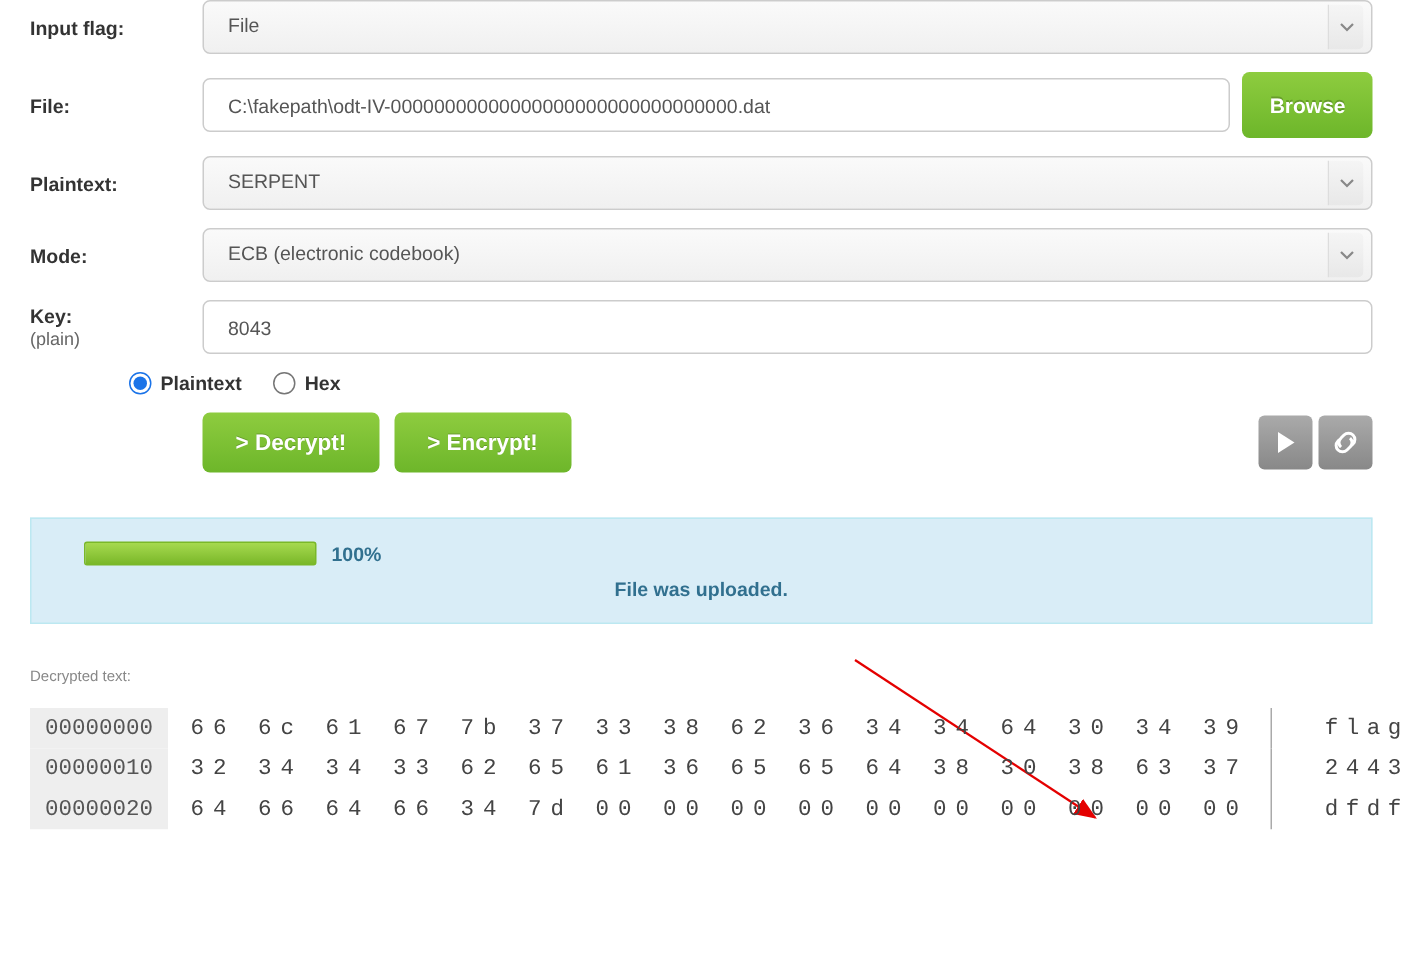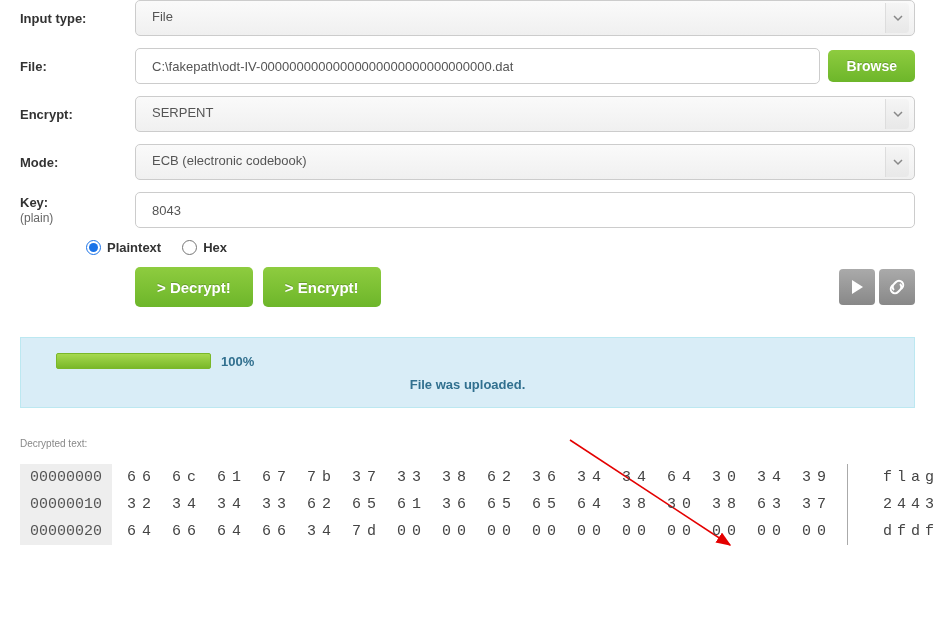--- a/index.html
+++ b/index.html
@@ -66,21 +66,21 @@
     }
     .select-caret svg { width: 10px; height: 10px; }
     .btn {
       padding: 8px 18px;
       border: none;
       border-radius: 5px;
       font-size: 14px;
       font-weight: bold;
       color: #fff;
       cursor: pointer;
-      height: 32px;
+      height: 44px;
     }
     .btn-browse {
       background: linear-gradient(#8ecc3f, #6db62a);
       text-shadow: 0 -1px 0 rgba(0,0,0,0.2);
     }
     .btn-encrypt, .btn-decrypt {
       background: linear-gradient(#8ecc3f, #6db62a);
       text-shadow: 0 -1px 0 rgba(0,0,0,0.2);
       padding: 10px 22px;
       height: 40px;
@@ -197,21 +197,21 @@
       position: absolute;
       left: 555px;
       top: 425px;
       pointer-events: none;
     }
   </style>
 </head>
 <body>
 
 <div class="form-row">
-  <div class="label-col">Input type:</div>
+  <div class="label-col">Input flag:</div>
   <div class="input-col">
     <div class="select-wrap">
       <div class="select-input">File</div>
       <div class="select-caret">
         <svg viewBox="0 0 10 10">
             <path d="M1 3 L5 7 L9 3" fill="none" stroke="#888" stroke-width="1.5"></path>
           </svg>
       </div>
     </div>
   </div>
@@ -219,21 +219,21 @@
 
 <div class="form-row">
   <div class="label-col">File:</div>
   <div class="input-col">
     <input class="text-input" type="text" value="C:\fakepath\odt-IV-00000000000000000000000000000000.dat" style="">
     <button class="btn btn-browse">Browse</button>
   </div>
 </div>
 
 <div class="form-row">
-  <div class="label-col">Encrypt:</div>
+  <div class="label-col">Plaintext:</div>
   <div class="input-col">
     <div class="select-wrap">
       <div class="select-input">SERPENT</div>
       <div class="select-caret">
         <svg viewBox="0 0 10 10">
             <path d="M1 3 L5 7 L9 3" fill="none" stroke="#888" stroke-width="1.5"></path>
           </svg>
       </div>
     </div>
   </div>

